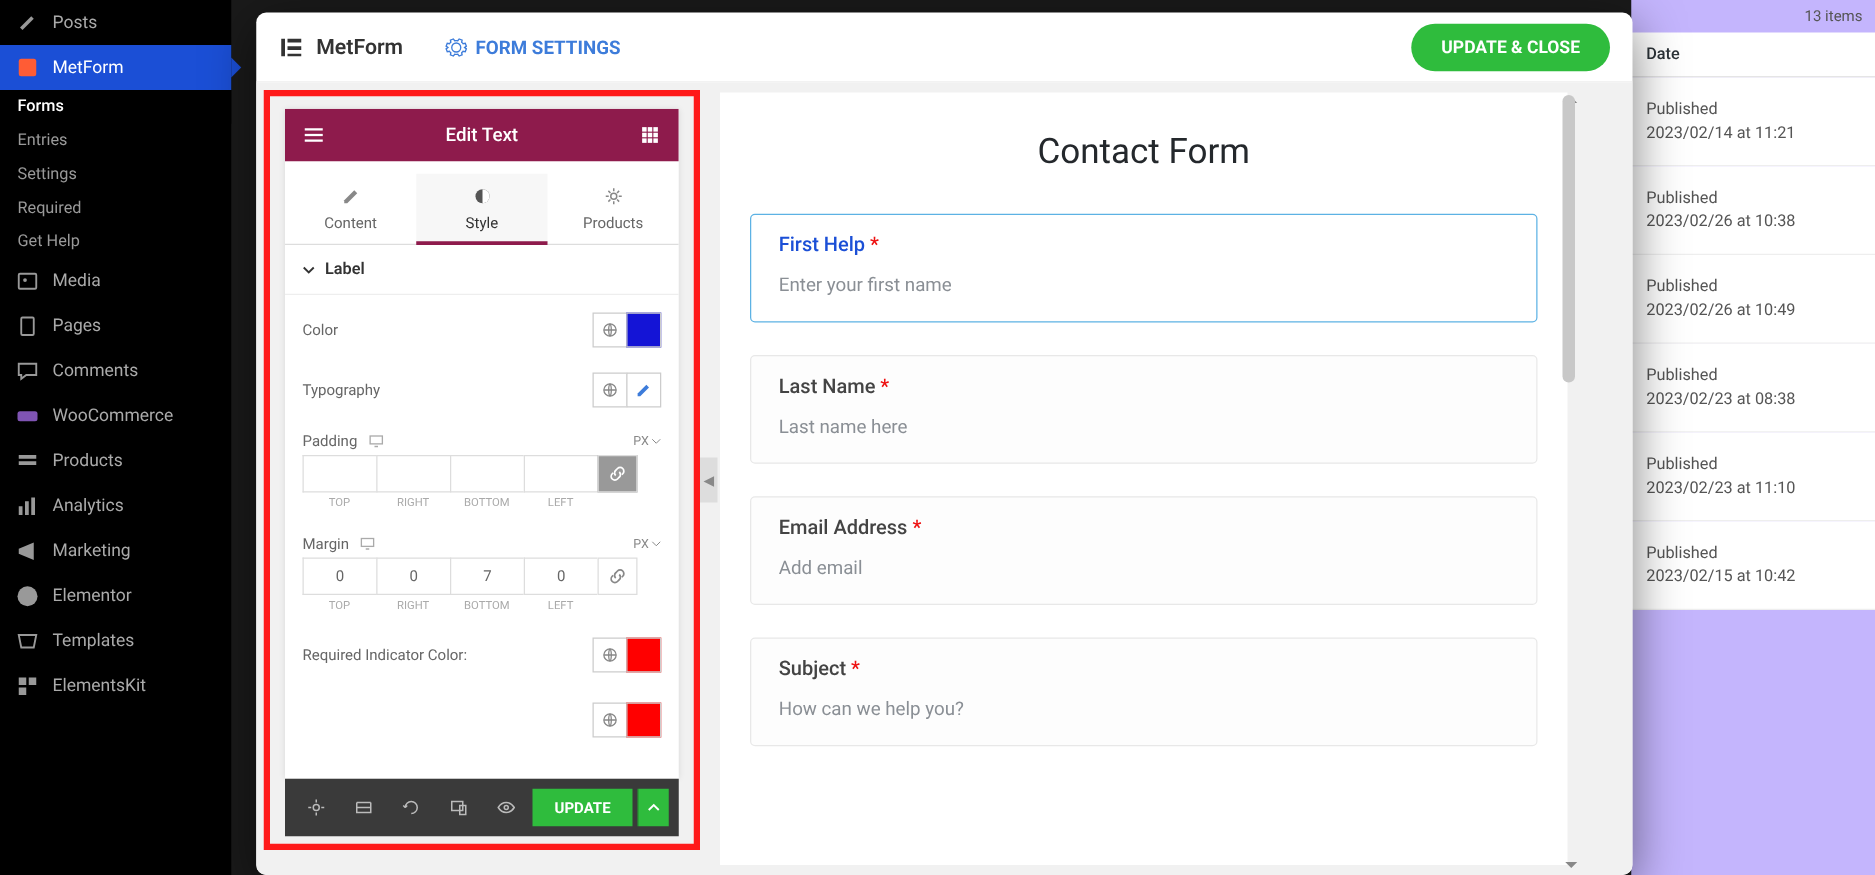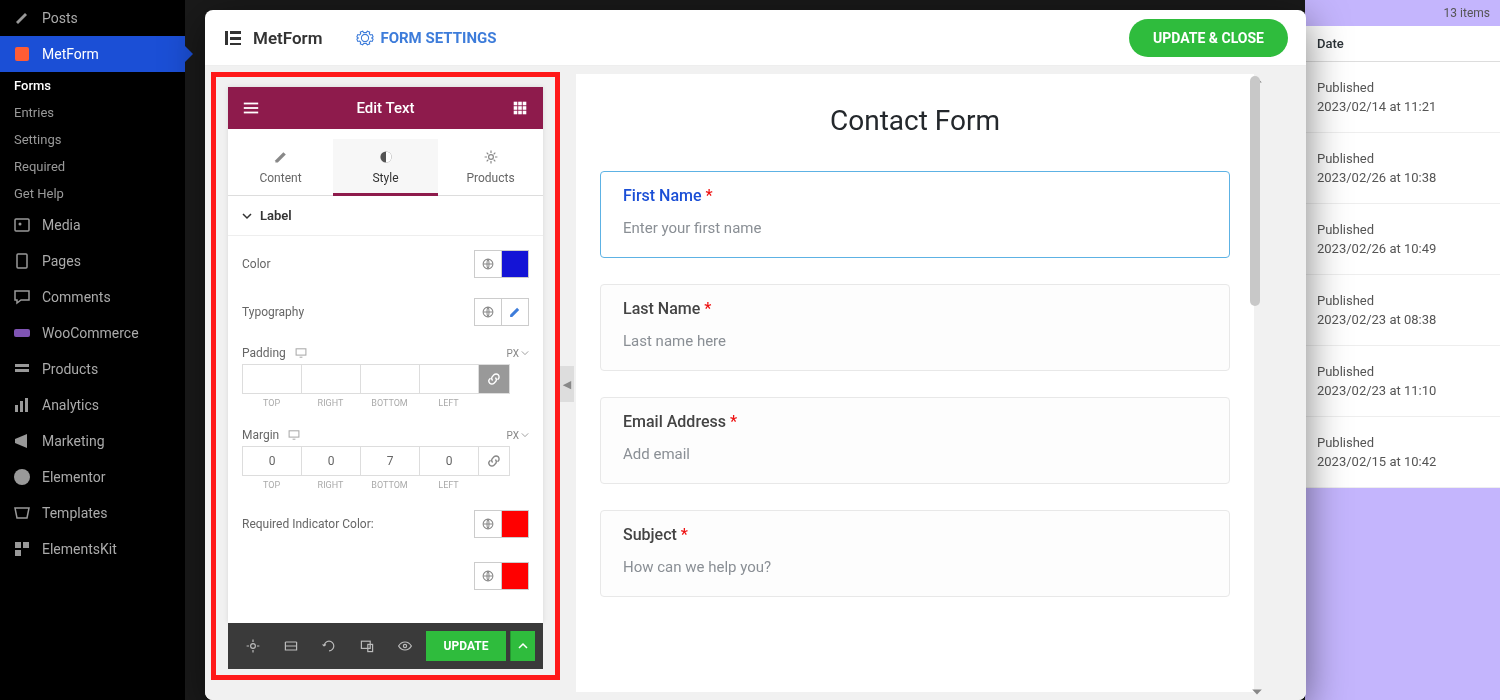--- a/index.html
+++ b/index.html
@@ -479,21 +479,21 @@
     </div>
 
     <div class="collapse-handle">◀</div>
 
     <div class="preview-wrap">
       <div class="preview">
         <h2>Contact Form</h2>
 
         <div class="form-field active">
           <div class="field-box">
-            <label class="flabel"><span>First Name</span> <span class="req">*</span></label>
+            <label class="flabel"><span>First Help</span> <span class="req">*</span></label>
             <input class="finput" placeholder="Enter your first name" style="">
           </div>
         </div>
 
         <div class="form-field">
           <div class="field-box">
             <label class="flabel"><span>Last Name</span> <span class="req">*</span></label>
             <input class="finput" placeholder="Last name here" style="">
           </div>
         </div>

